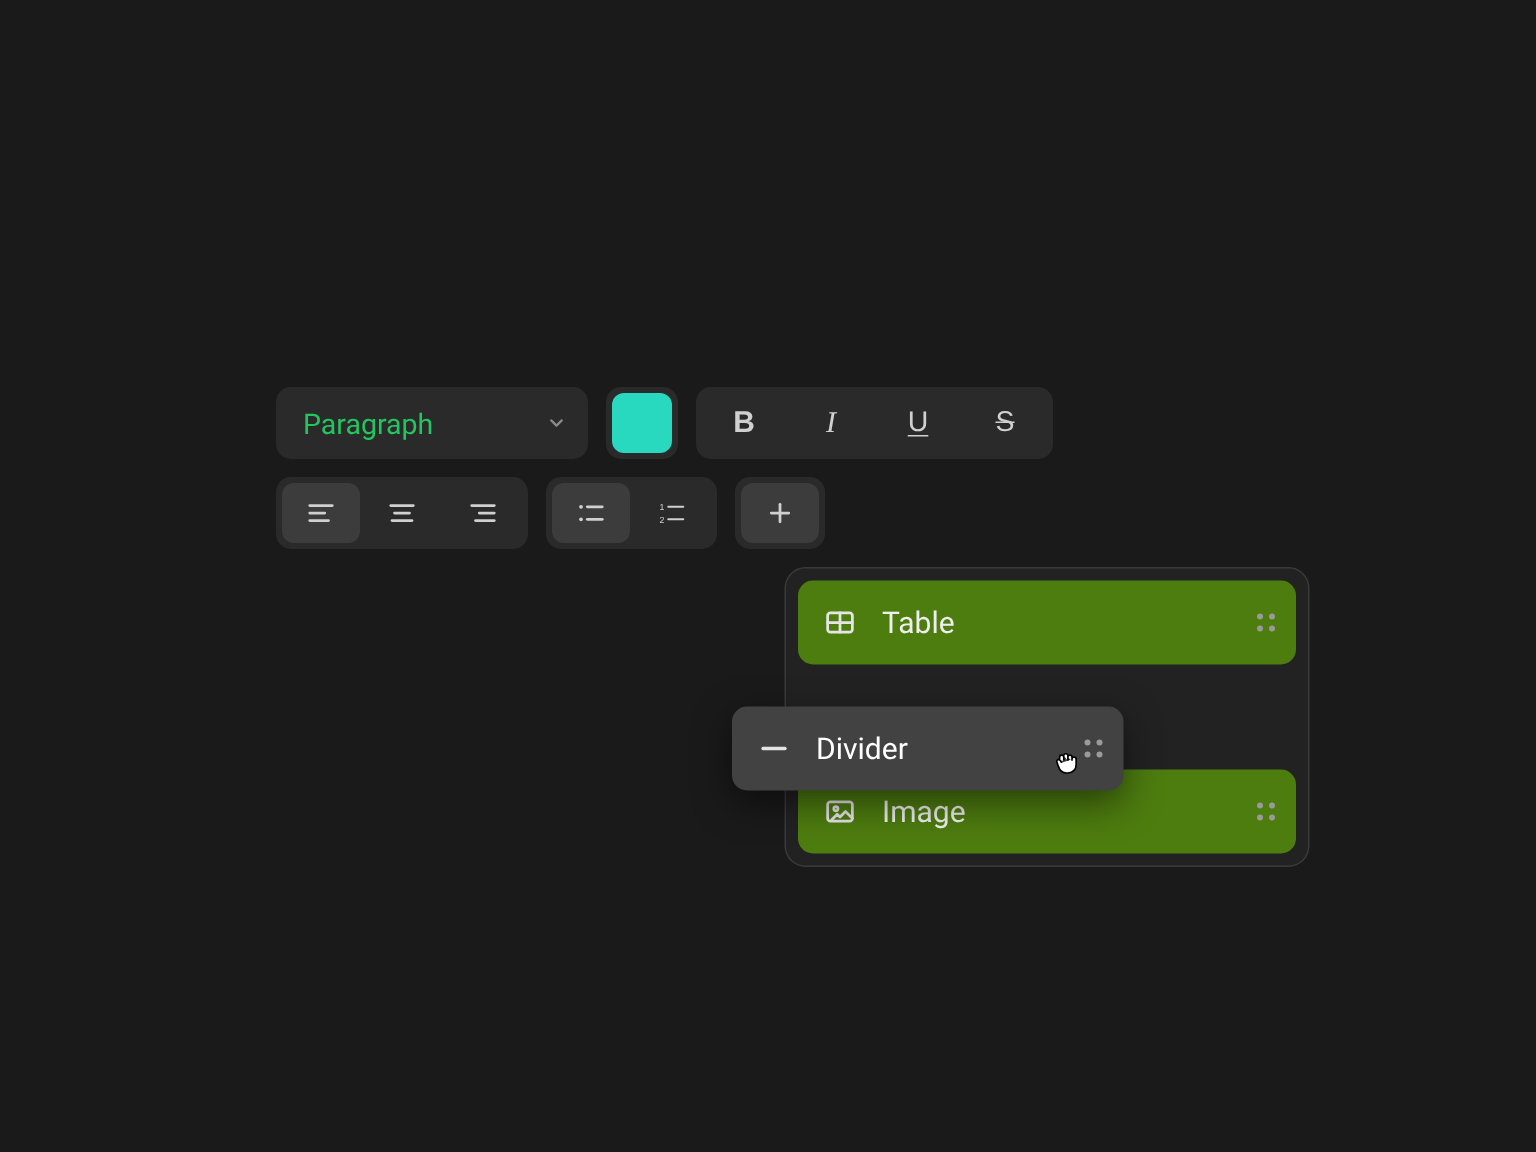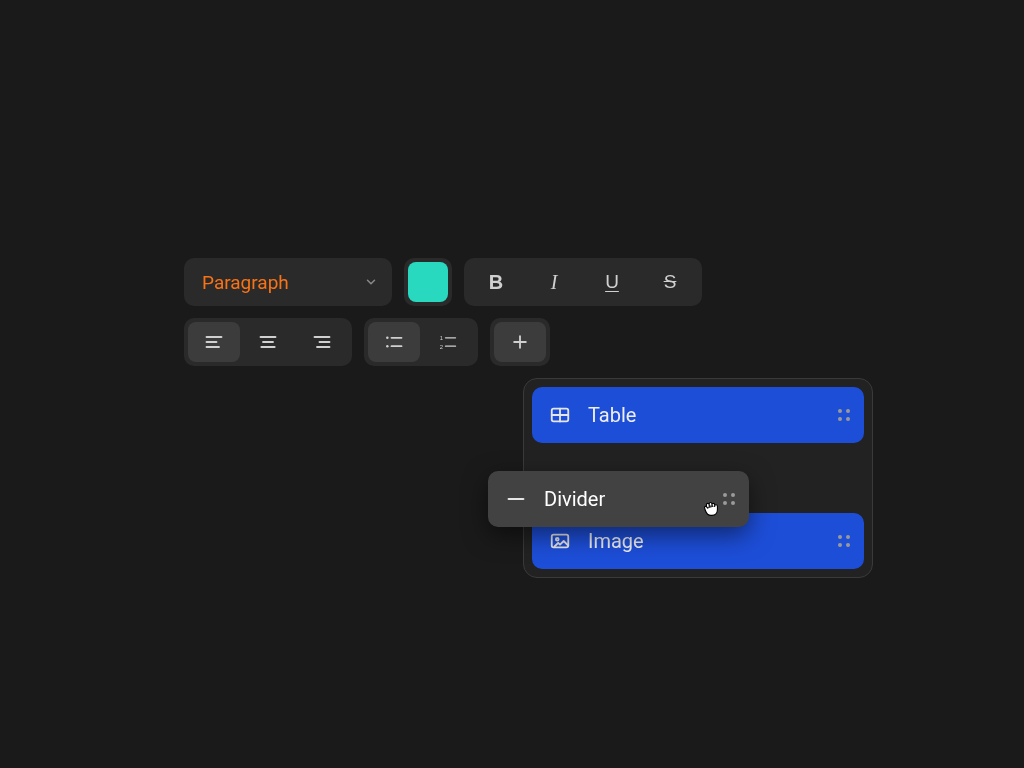--- a/index.html
+++ b/index.html
@@ -47,21 +47,21 @@
       background: #3c3c3c;
     }
     .select-box {
       background: #2a2a2a;
       border-radius: 10px;
       height: 48px;
       padding: 0 14px 0 18px;
       display: flex;
       align-items: center;
       justify-content: space-between;
-      color: #f97316;
+      color: #22c55e;
       font-size: 19px;
       min-width: 208px;
       cursor: pointer;
     }
     .chevron {
       color: #8a8a8a;
     }
     .color-swatch {
       width: 40px;
       height: 40px;
@@ -95,21 +95,21 @@
       width: 350px;
       background: #222222;
       border: 1px solid #3a3a3a;
       border-radius: 14px;
       padding: 8px;
       display: flex;
       flex-direction: column;
       gap: 6px;
     }
     .drop-item {
-      background: #1d4ed8;
+      background: #4d7c0f;
       border-radius: 10px;
       height: 56px;
       display: flex;
       align-items: center;
       padding: 0 14px;
       cursor: pointer;
       position: relative;
     }
     .drop-icon {
       width: 28px;

